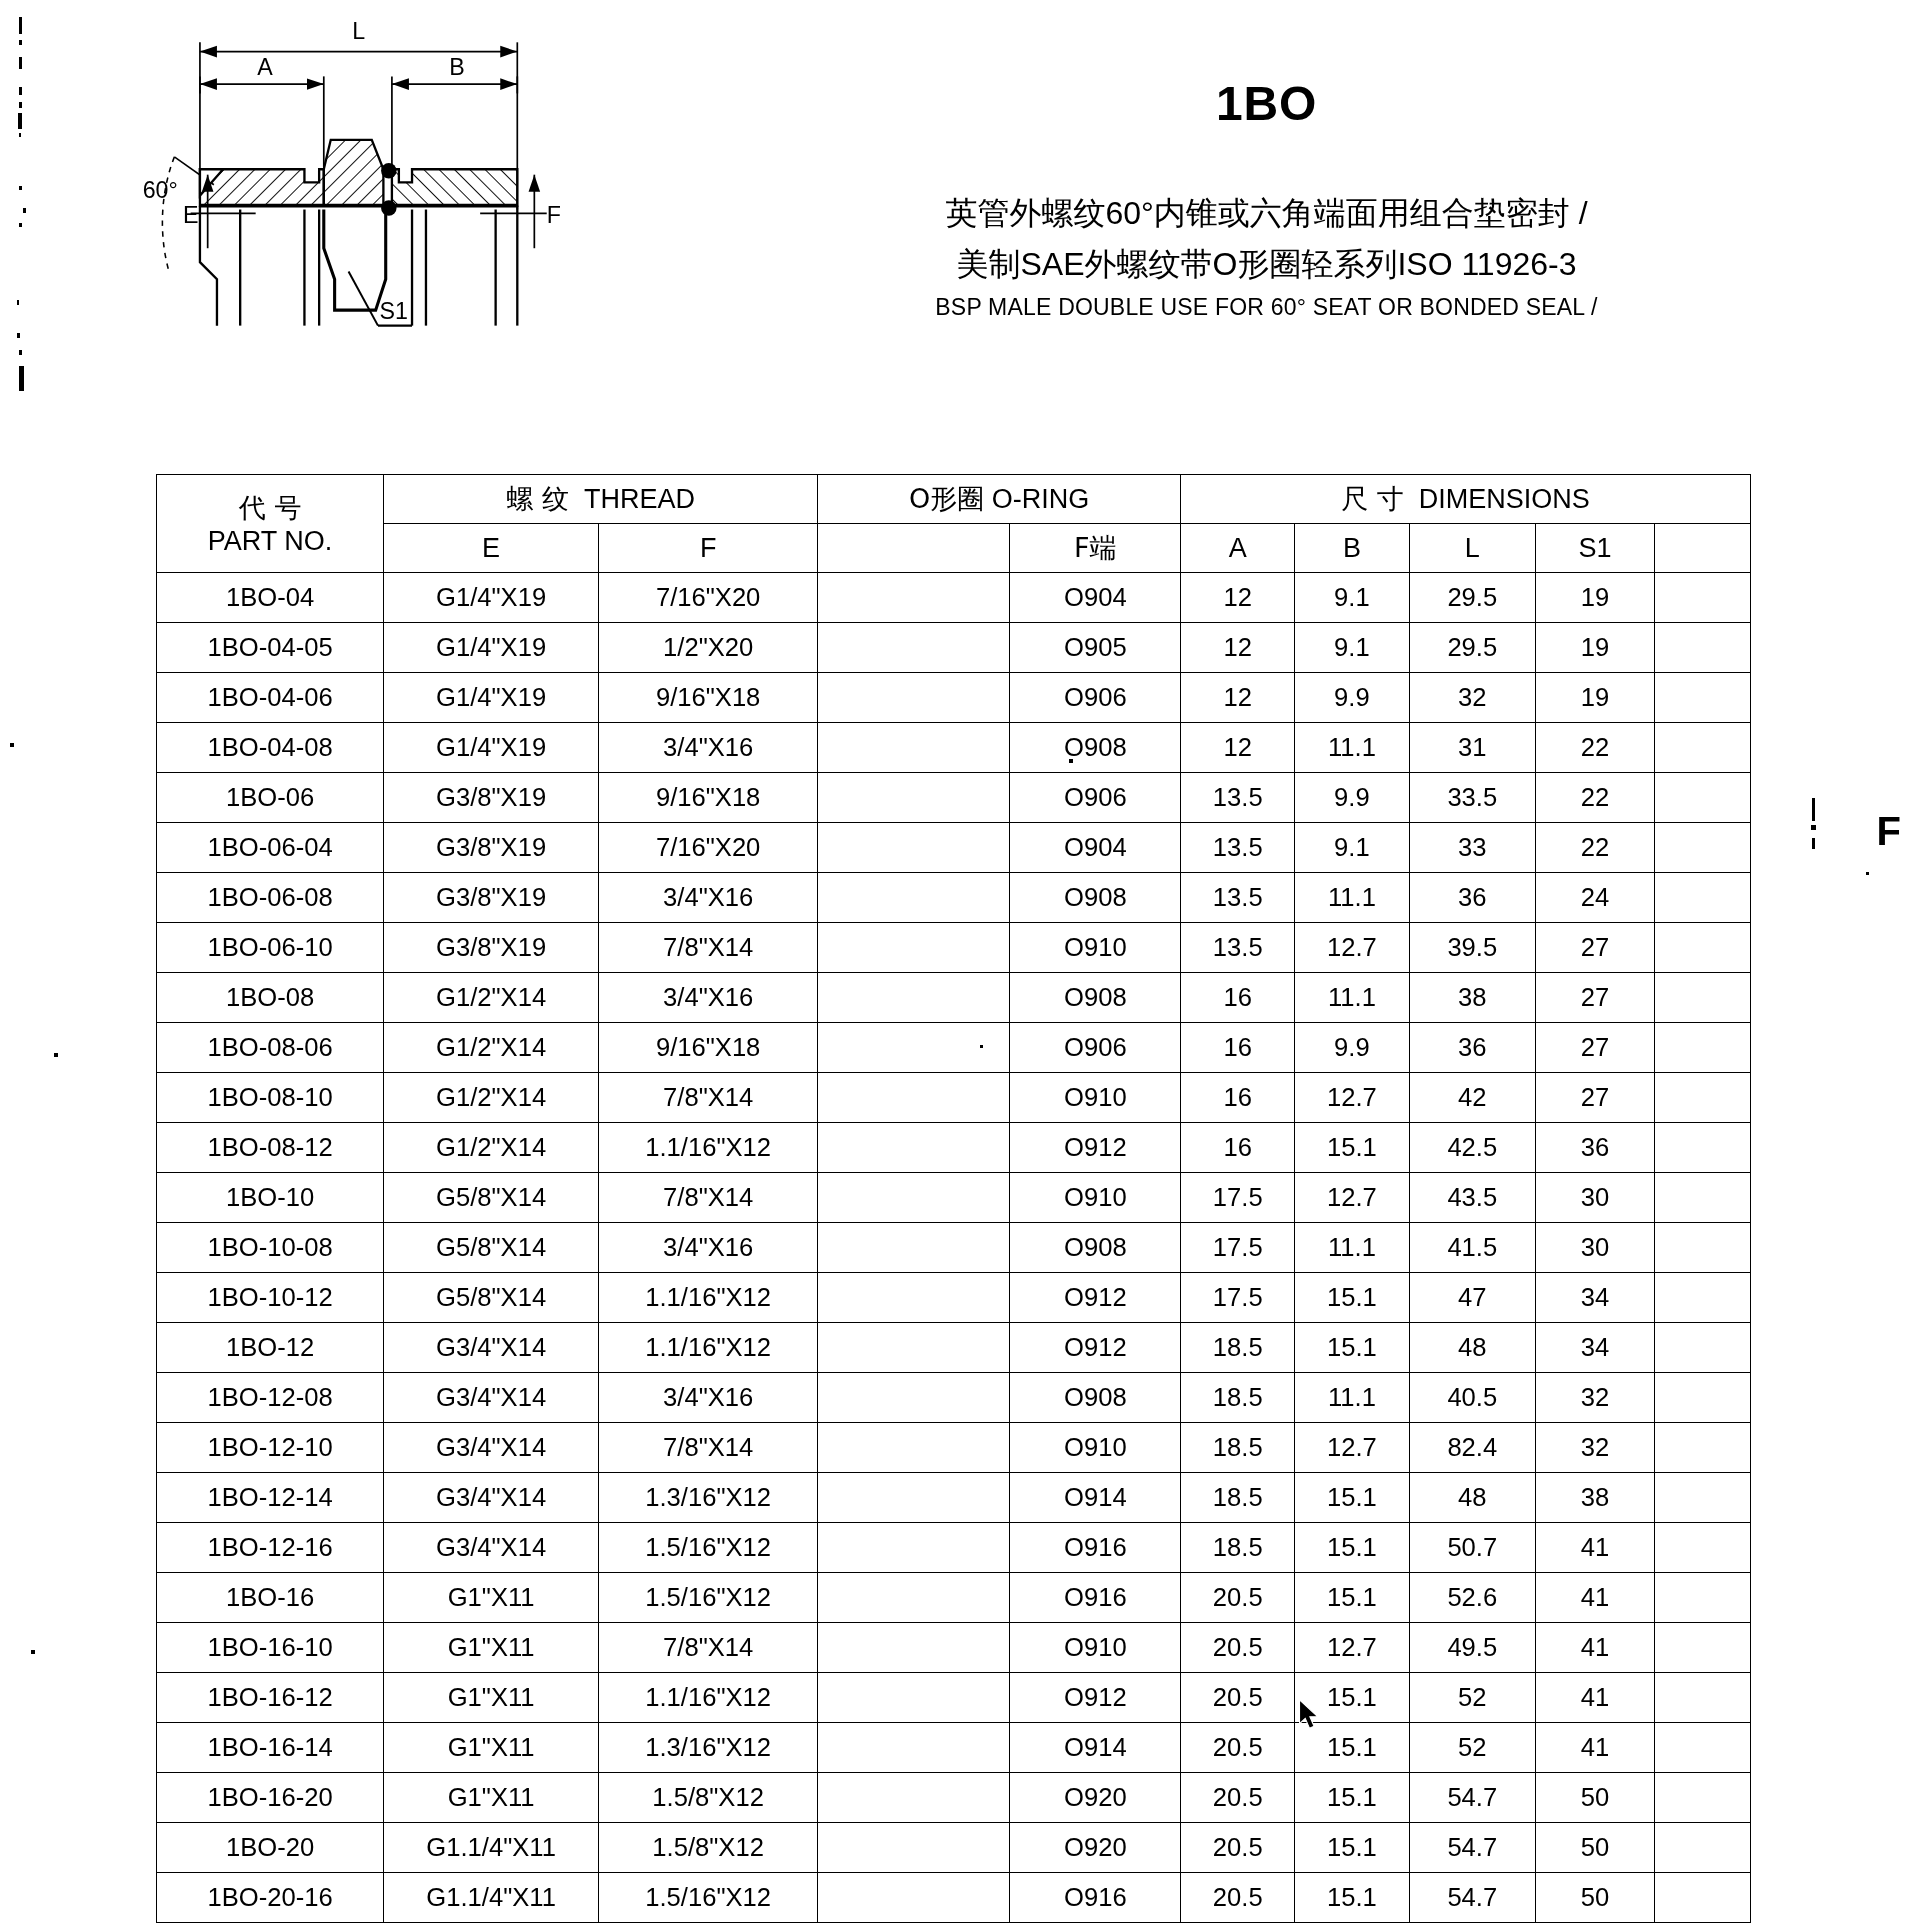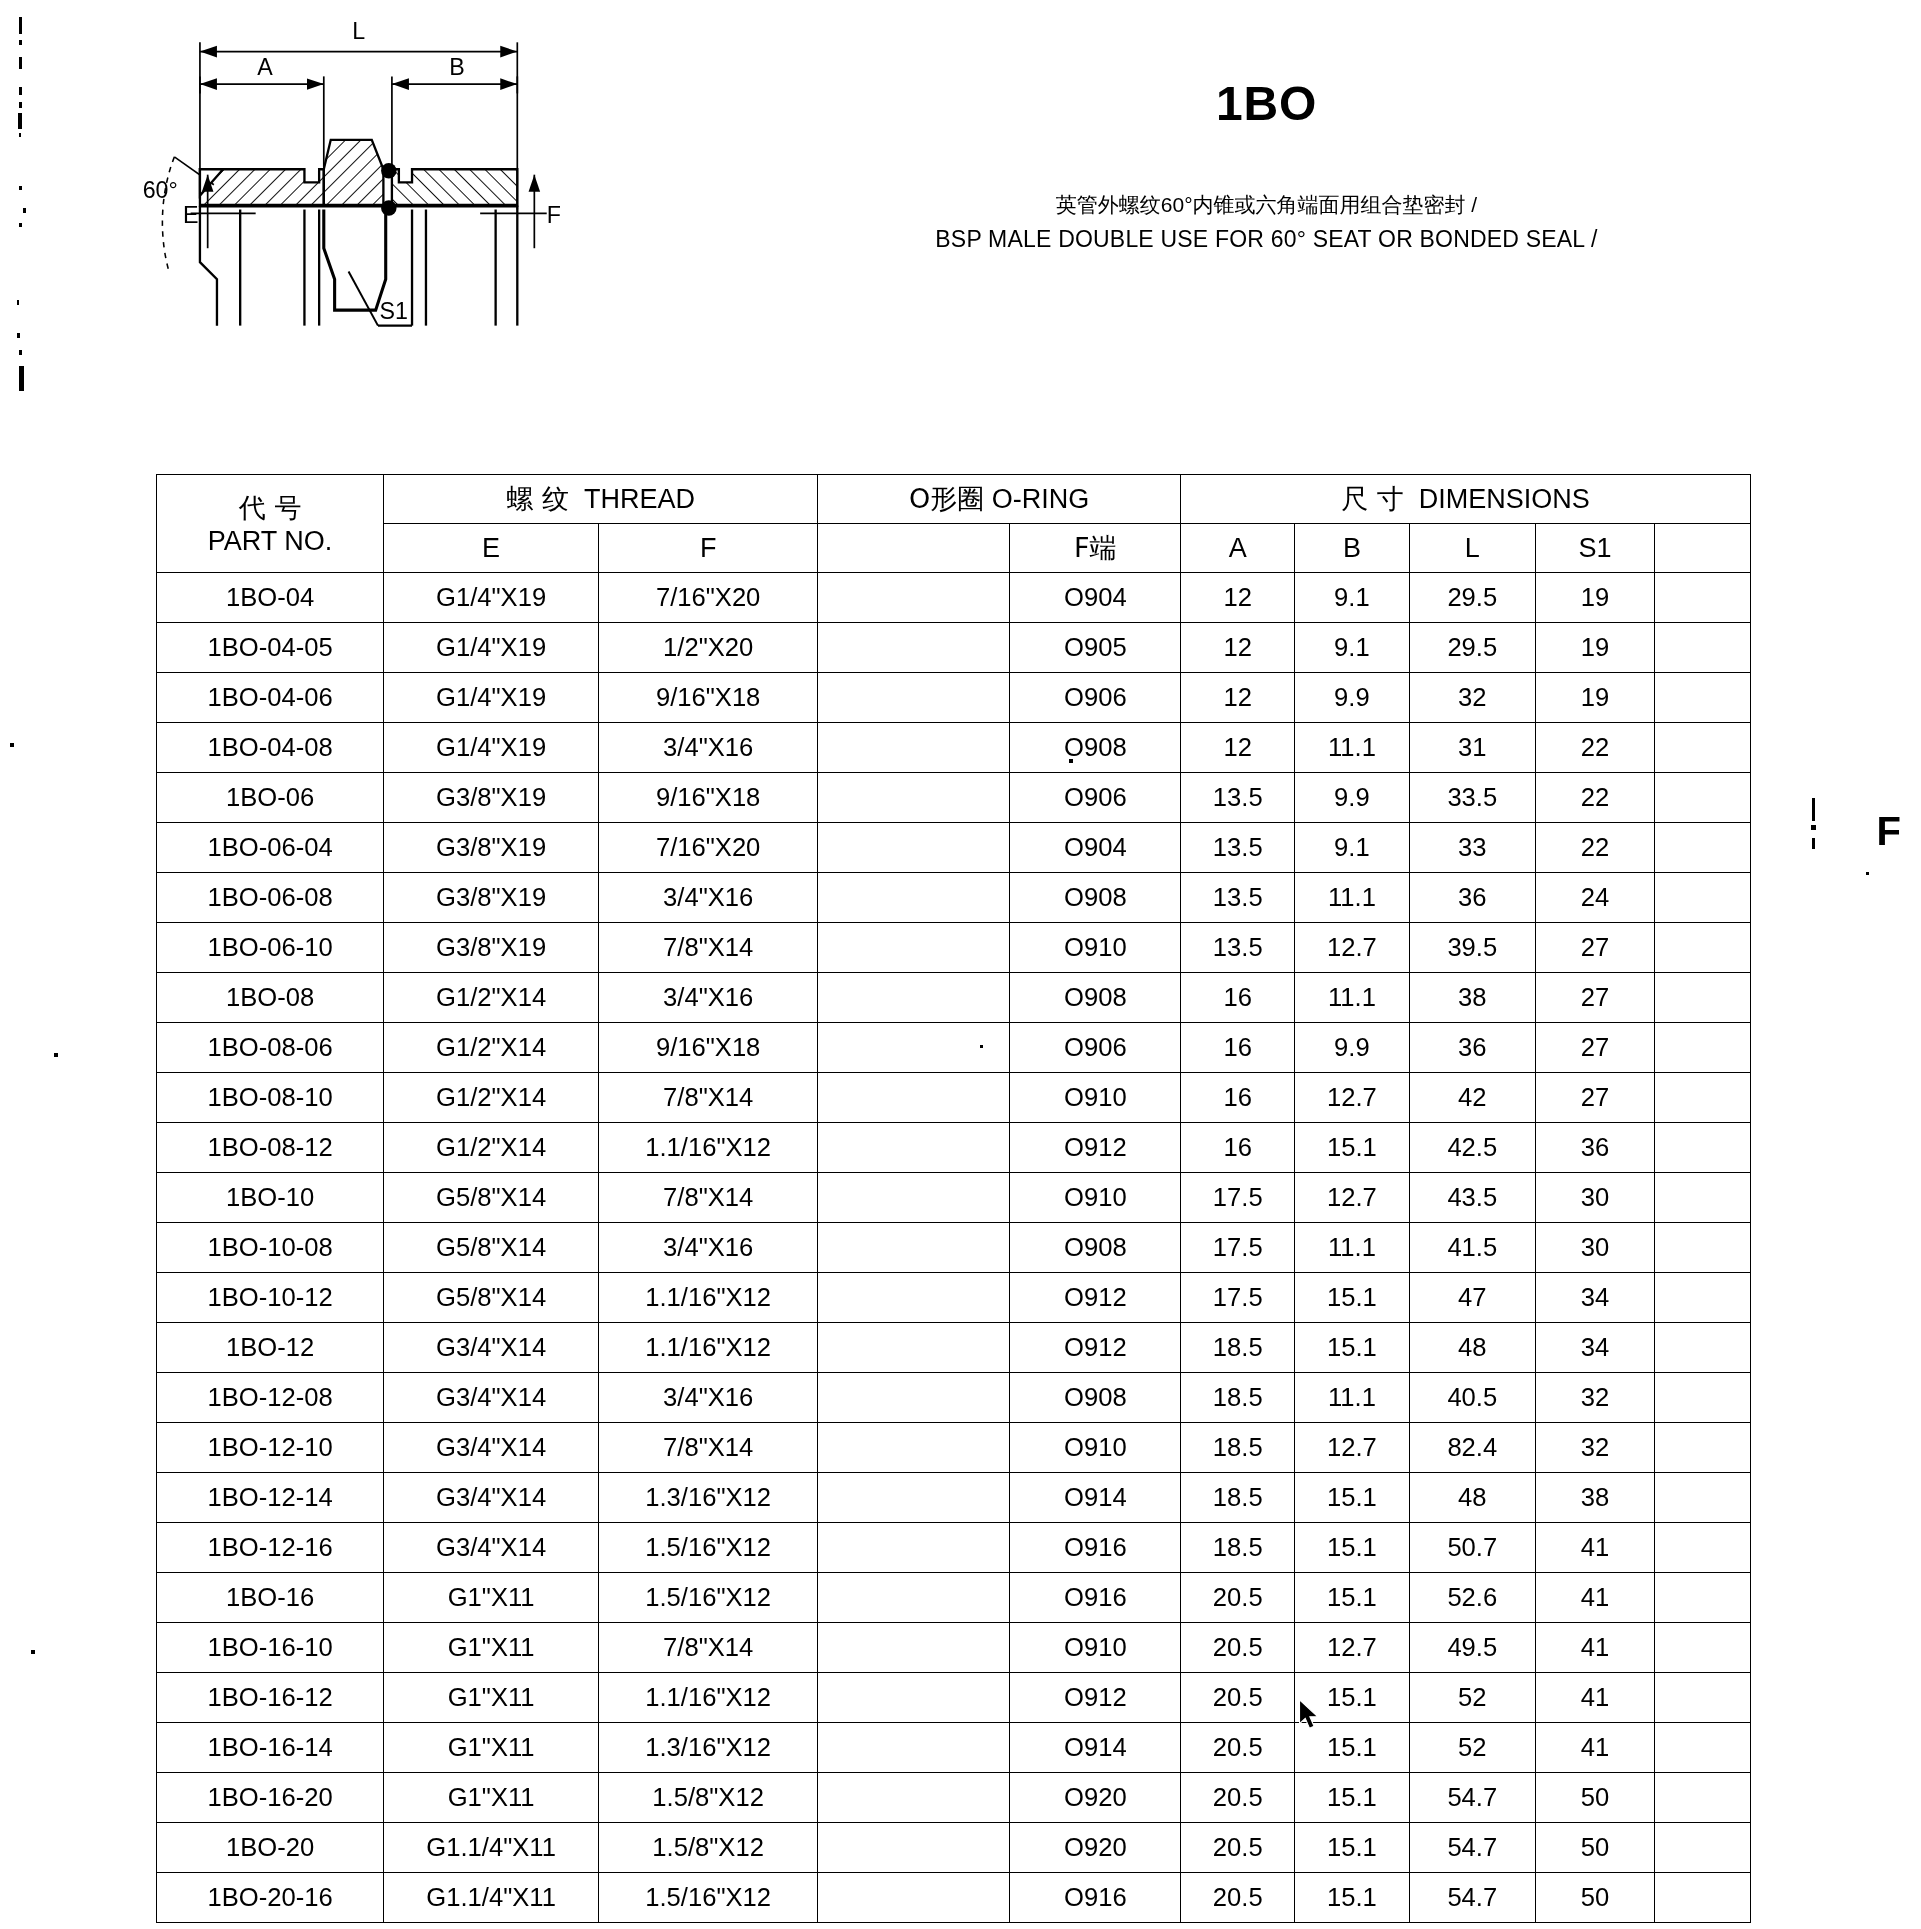--- a/index.html
+++ b/index.html
@@ -42,21 +42,21 @@
     line-height: 1.0;
     margin: 0 0 60px 0;
   }
   .desc-line {
     font-size: 29px;
     font-weight: normal;
     line-height: 1.58;
     white-space: nowrap;
     letter-spacing: 0px;
   }
-  .desc-line.cn { font-size: 21px; }
+  .desc-line.cn { font-size: 32px; }
   .desc-line.en { font-size: 23px; letter-spacing: 0.2px; }
 
   
   #spec-table-wrap {
     position: absolute;
     left: 156px;
     top: 474px;
     width: 1855px;
   }
   table.spec {
@@ -197,20 +197,21 @@
       <line x1="300" y1="330" x2="338" y2="400"></line>
       <line x1="338" y1="400" x2="382" y2="400"></line>
     </g>
     <text x="340" y="392" font-size="30" fill="#000">S1</text>
   </svg>
 </div>
 
 <div id="title-block">
   <div id="part-title">1BO</div>
   <div class="desc-line cn">英管外螺纹60°内锥或六角端面用组合垫密封 /</div>
+  <div class="desc-line cn">美制SAE外螺纹带O形圈轻系列ISO 11926-3</div>
   <div class="desc-line en">BSP MALE DOUBLE USE FOR 60° SEAT OR BONDED SEAL /</div>
 </div>
 
 <div id="spec-table-wrap">
   <table class="spec">
     <colgroup>
       <col class="c-part">
         <col class="c-e">
         <col class="c-f">
         <col class="c-or1">

